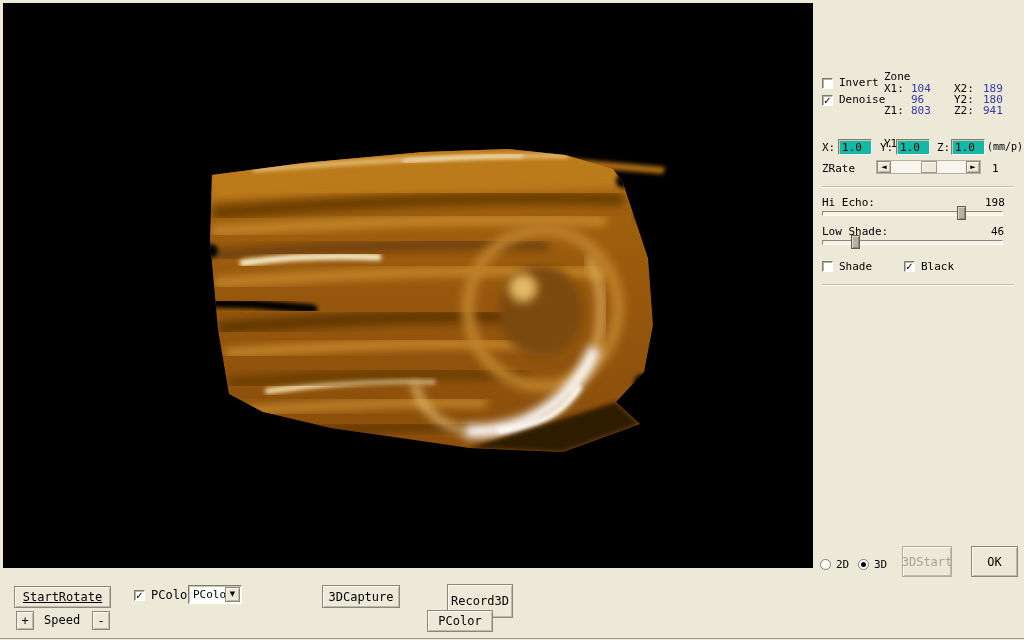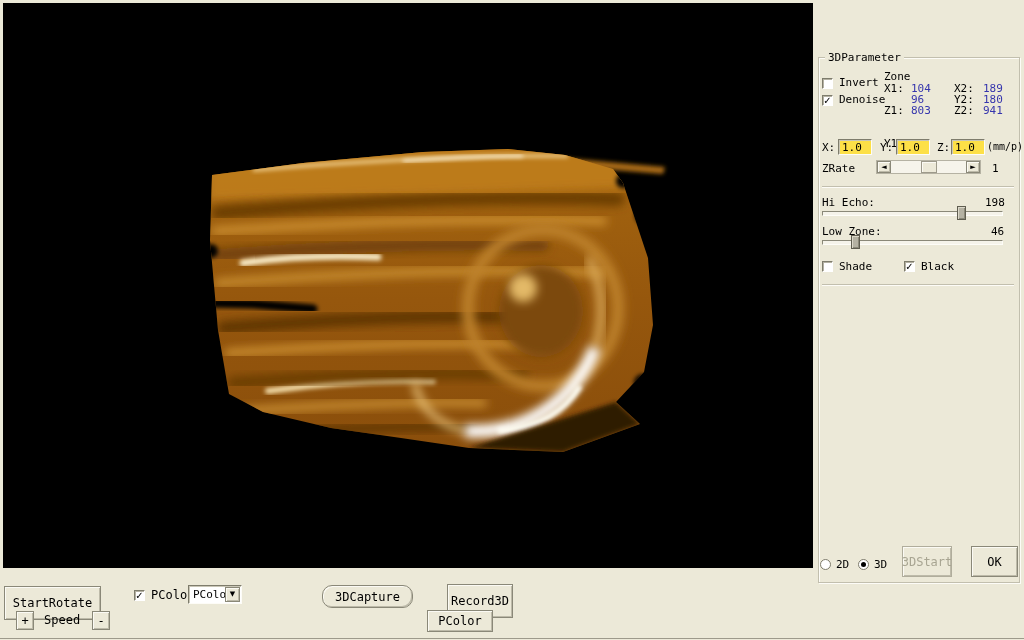--- a/index.html
+++ b/index.html
@@ -50,21 +50,21 @@
     border:1px solid #7e7c6c; border-radius:50%;
   }
   .radio .dot {
     position:absolute; left:2px; top:2px; width:5px; height:5px;
     border-radius:50%; background:#000; display:none;
   }
   .radio.on .dot { display:block; }
   .lbl { position:absolute; white-space:nowrap; line-height:12px; }
   .val { color:#3535ad; }
   .field {
-    position:absolute; background:#fde047;
+    position:absolute; background:#14b8a6;
     border:1px solid; border-color:#7e7c6c #fdfcf7 #fdfcf7 #7e7c6c;
     box-shadow:inset 1px 1px 0 #c9c6b6;
     font-family:inherit; font-size:11px; padding:1px 3px; color:#000;
   }
   .divider {
     position:absolute; height:2px;
     border-top:1px solid #c2bfae; border-bottom:1px solid #fdfcf7;
   }
 
   
@@ -175,23 +175,20 @@
         <path d="M196,300 L250,301 L310,306" fill="none" stroke="#000" stroke-width="9" stroke-linecap="round" filter="url(#soft2)"></path>
         <circle cx="208" cy="248" r="7" fill="#000" filter="url(#soft2)"></circle>
         <circle cx="642" cy="212" r="10" fill="#000" filter="url(#soft2)"></circle>
         <circle cx="652" cy="240" r="8" fill="#000" filter="url(#soft2)"></circle>
         <circle cx="640" cy="380" r="9" fill="#000" filter="url(#soft2)"></circle>
         <circle cx="620" cy="178" r="7" fill="#000" filter="url(#soft2)"></circle>
       </g>
     </svg>
   </div>
 
-  <div class="groupbox" style="left:818px; top:57px; width:202px; height:526px;">
-    <span class="groupbox-label">3DParameter</span>
-  </div>
 
   <div class="checkbox" style="left:822px; top:78px;"></div>
   <span class="lbl" style="left:839px; top:77px;">Invert</span>
 
   <div class="checkbox" style="left:822px; top:95px;"><span>✓</span></div>
   <span class="lbl" style="left:839px; top:94px;">Denoise</span>
 
   <span class="lbl" style="left:884px; top:71px;">Zone</span>
 
   <span class="lbl" style="left:884px; top:83px;">X1:</span>
@@ -225,21 +222,21 @@
   </div>
   <span class="lbl" style="left:992px; top:163px;">1</span>
 
   <div class="divider" style="left:822px; top:186px; width:192px;"></div>
 
   <span class="lbl" style="left:822px; top:197px;">Hi Echo:</span>
   <span class="lbl" style="left:985px; top:197px;">198</span>
   <div class="track" style="left:822px; top:211px; width:181px;"></div>
   <div class="thumb" style="left:957px; top:206px;"></div>
 
-  <span class="lbl" style="left:822px; top:226px;">Low Zone:</span>
+  <span class="lbl" style="left:822px; top:226px;">Low Shade:</span>
   <span class="lbl" style="left:991px; top:226px;">46</span>
   <div class="track" style="left:822px; top:240px; width:181px;"></div>
   <div class="thumb" style="left:851px; top:235px;"></div>
 
   <div class="checkbox" style="left:822px; top:261px;"></div>
   <span class="lbl" style="left:839px; top:261px;">Shade</span>
   <div class="checkbox" style="left:904px; top:261px;"><span>✓</span></div>
   <span class="lbl" style="left:921px; top:261px;">Black</span>
 
   <div class="divider" style="left:822px; top:284px; width:192px;"></div>
@@ -248,32 +245,32 @@
   <span class="lbl" style="left:836px; top:559px;">2D</span>
   <div class="radio on" style="left:858px; top:559px;">
       <div class="dot"></div>
     </div>
   <span class="lbl" style="left:874px; top:559px;">3D</span>
 
   <button class="btn disabled" style="left:902px; top:546px; width:50px; height:31px;">3DStart</button>
   <button class="btn" style="left:971px; top:546px; width:47px; height:31px;">OK</button>
 
 
-  <button class="btn" style="left:4px; top:586px; width:97px; height:34px;">StartRotate</button>
+  <button class="btn" style="left:14px; top:586px; width:97px; height:22px;text-decoration:underline;">StartRotate</button>
 
   <button class="btn" style="left:16px; top:611px; width:18px; height:19px;">+</button>
   <span class="lbl" style="left:44px; top:614px; font-size:12px;">Speed</span>
   <button class="btn" style="left:92px; top:611px; width:18px; height:19px;">-</button>
 
   <div class="checkbox" style="left:134px; top:590px;"><span>✓</span></div>
   <span class="lbl" style="left:151px; top:589px; font-size:12px;">PColor</span>
 
   <div class="dropdown" style="left:188px; top:585px; width:54px; height:19px;">
     <span class="dd-text">PColor</span>
     <div class="dd-btn"><span>▼</span></div>
   </div>
 
-  <button class="btn" style="left:322px; top:585px; width:91px; height:23px;border-radius:10px;">3DCapture</button>
+  <button class="btn" style="left:322px; top:585px; width:78px; height:23px;">3DCapture</button>
   <button class="btn" style="left:427px; top:584px; width:66px; height:34px;margin-left:20px;">Record3D</button>
   <button class="btn" style="left:427px; top:610px; width:66px; height:22px;">PColor</button>
 
   <div id="bottom-edge"></div>
 </div>
 
 </body></html>

